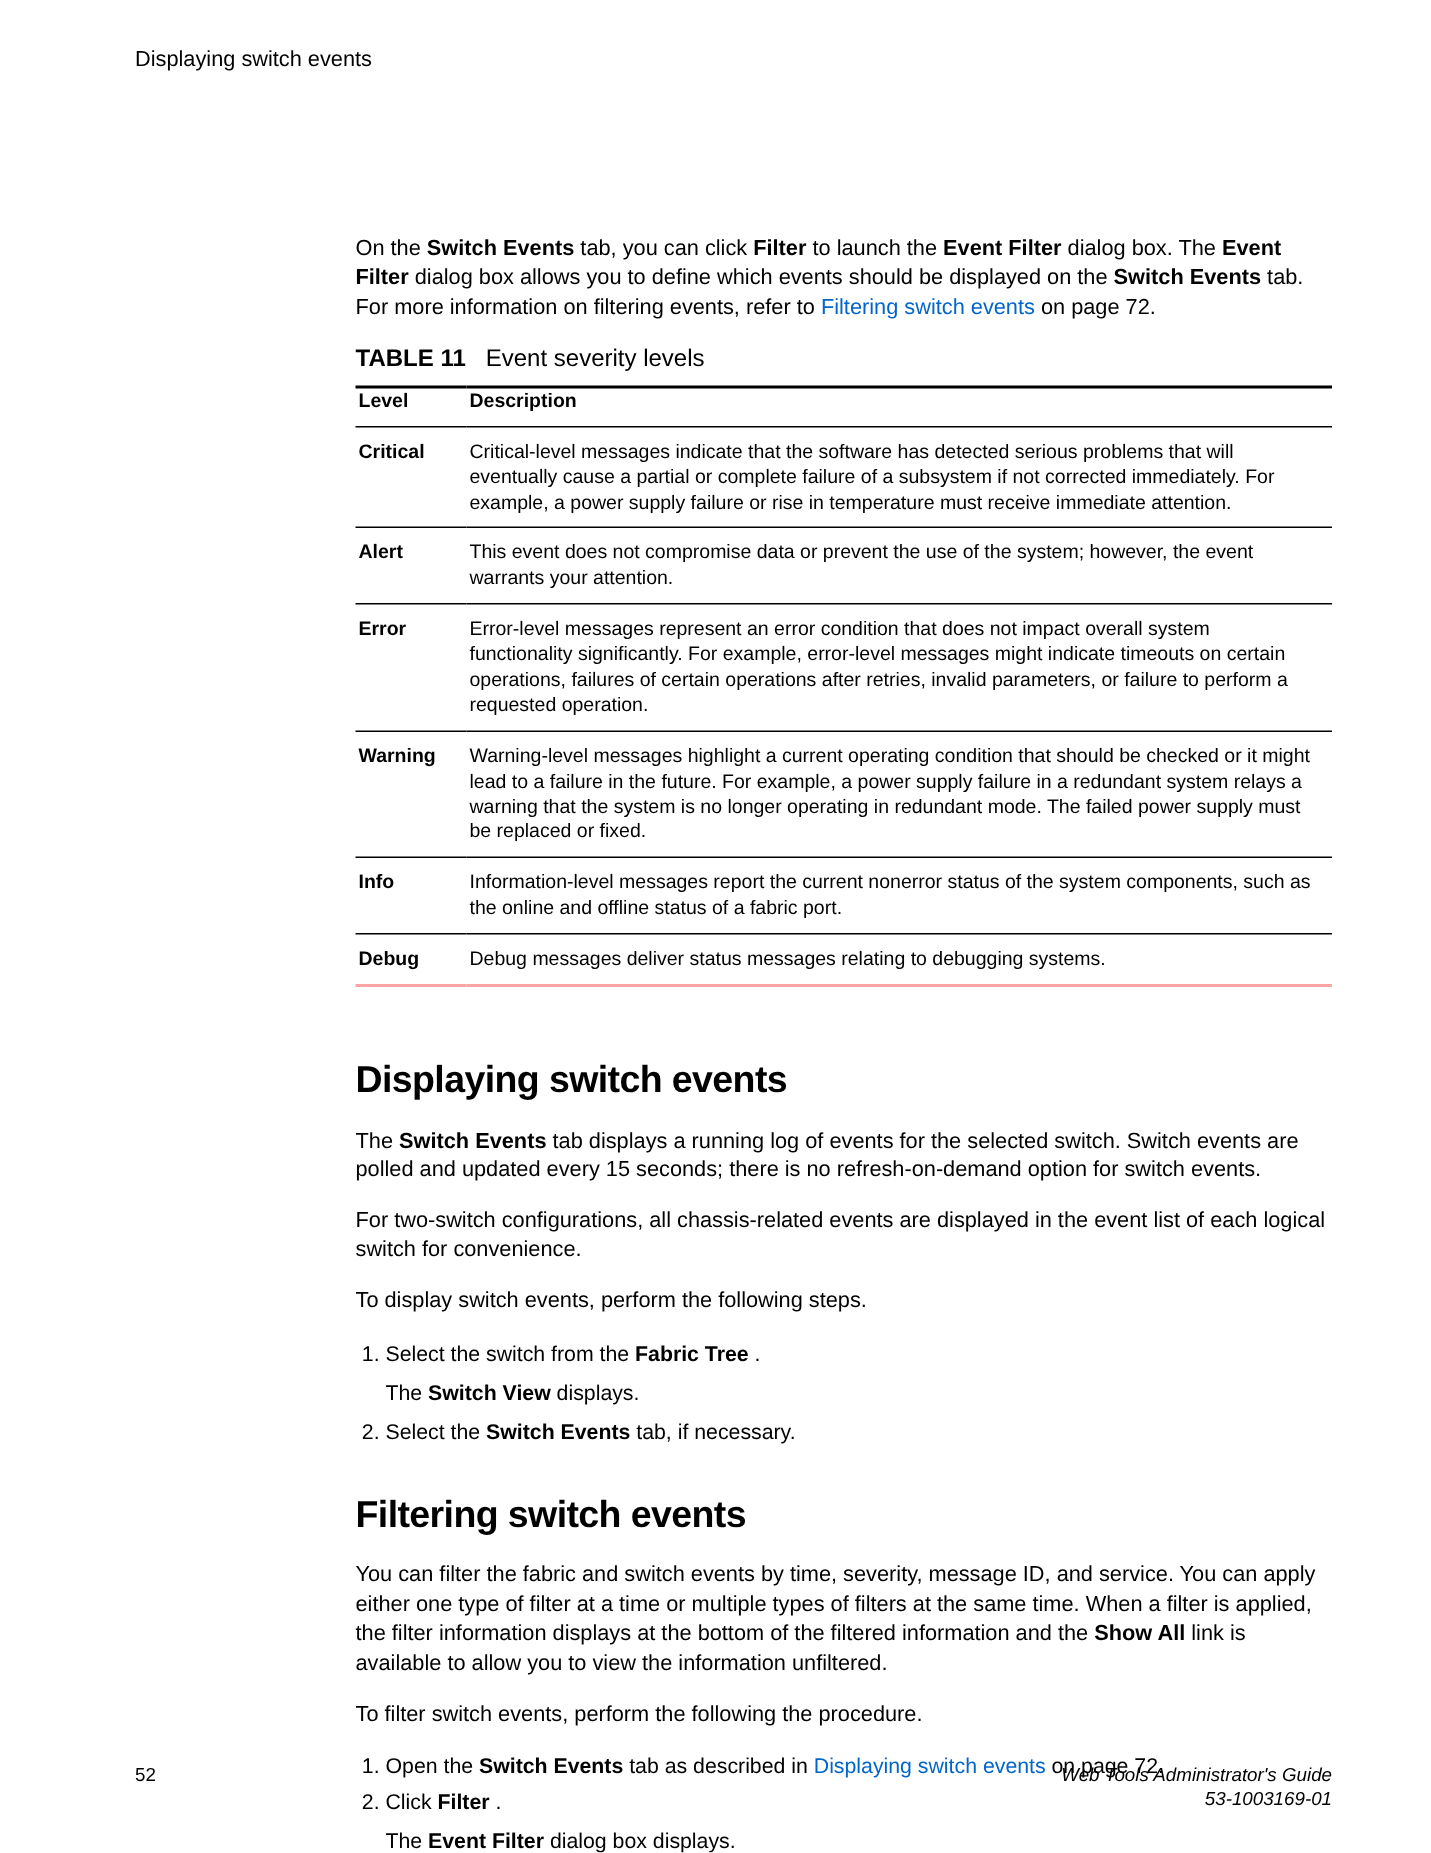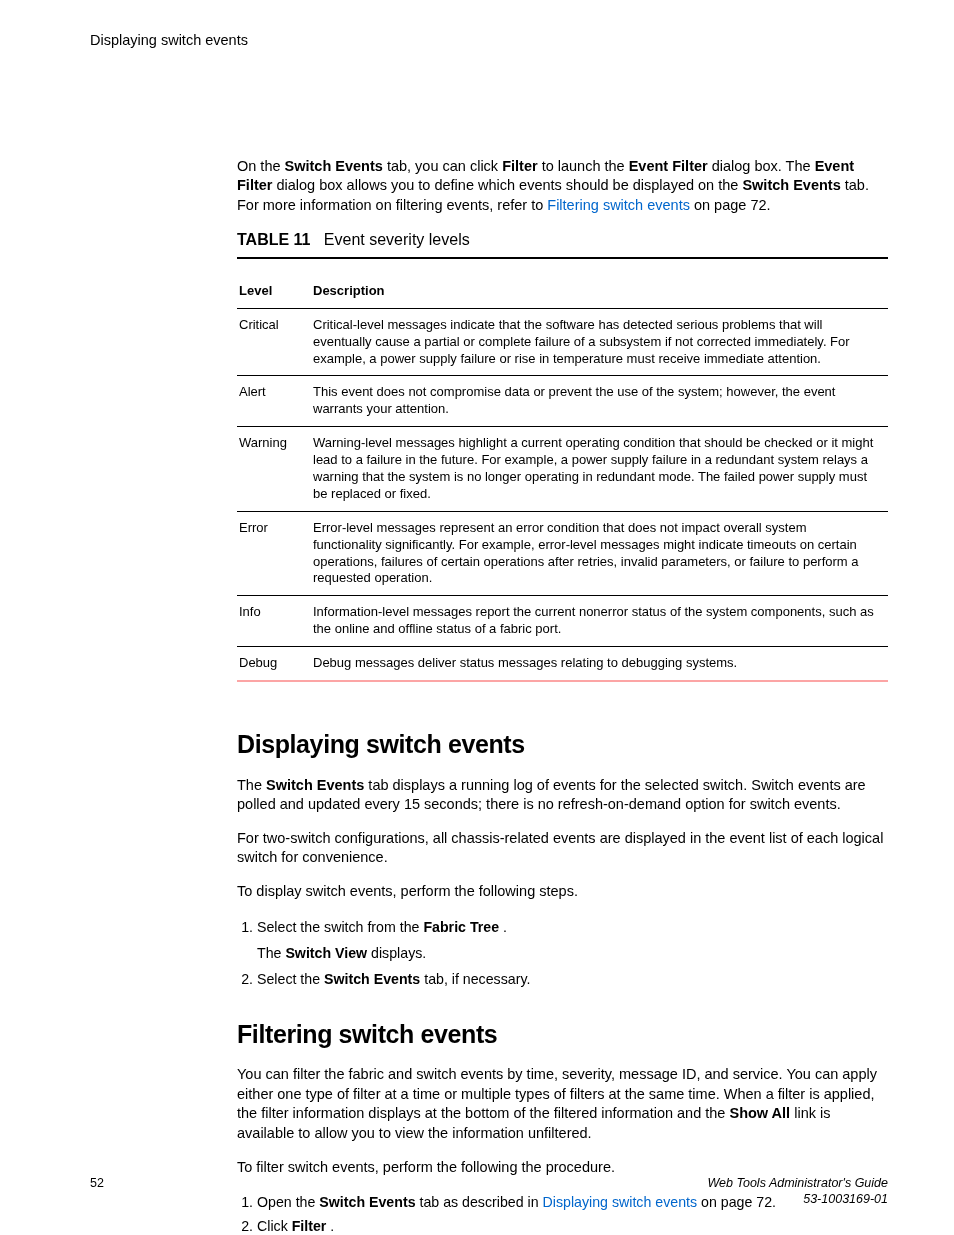--- a/index.html
+++ b/index.html
@@ -40,35 +40,35 @@
   .table-caption .tlabel { font-weight: bold; }
   table.sev {
     border-collapse: collapse;
     width: 100%;
     font-size: 13px;
     line-height: 1.3;
   }
   table.sev th {
     text-align: left;
     font-weight: bold;
-    padding: 24px 10px 8px 2px;
+    padding: 0 10px 8px 2px;
     border-top: 2px solid #000;
     border-bottom: 1px solid #000;
     vertical-align: top;
   }
   table.sev td {
     text-align: left;
     padding: 8px 10px 8px 2px;
     border-bottom: 1px solid #000;
     vertical-align: top;
   }
   table.sev tr:last-child td {
     border-bottom: 2px solid #fca5a5;
   }
-  table.sev td.lvl { width: 62px; white-space: nowrap; }
+  table.sev td.lvl { width: 62px; white-space: nowrap; font-weight: bold; }
   h2.section {
     font-family: "Arial Black", Arial, sans-serif;
     font-stretch: condensed;
     font-weight: 900;
     font-size: 25px;
     letter-spacing: -0.4px;
     margin: 46px 0 14px 0;
   }
   h2.section.second { margin-top: 28px; }
   ol.steps {
@@ -117,26 +117,26 @@
       <tbody>
         <tr>
           <td class="lvl">Critical</td>
           <td>Critical-level messages indicate that the software has detected serious problems that will eventually cause a partial or complete failure of a subsystem if not corrected immediately. For example, a power supply failure or rise in temperature must receive immediate attention.</td>
         </tr>
         <tr>
           <td class="lvl">Alert</td>
           <td>This event does not compromise data or prevent the use of the system; however, the event warrants your attention.</td>
         </tr>
         <tr>
+          <td class="lvl">Error</td>
+          <td>Error-level messages represent an error condition that does not impact overall system functionality significantly. For example, error-level messages might indicate timeouts on certain operations, failures of certain operations after retries, invalid parameters, or failure to perform a requested operation.</td>
+        </tr>
+        <tr>
           <td class="lvl">Warning</td>
           <td>Warning-level messages highlight a current operating condition that should be checked or it might lead to a failure in the future. For example, a power supply failure in a redundant system relays a warning that the system is no longer operating in redundant mode. The failed power supply must be replaced or fixed.</td>
-        </tr>
-        <tr>
-          <td class="lvl">Error</td>
-          <td>Error-level messages represent an error condition that does not impact overall system functionality significantly. For example, error-level messages might indicate timeouts on certain operations, failures of certain operations after retries, invalid parameters, or failure to perform a requested operation.</td>
         </tr>
         <tr>
           <td class="lvl">Info</td>
           <td>Information-level messages report the current nonerror status of the system components, such as the online and offline status of a fabric port.</td>
         </tr>
         <tr>
           <td class="lvl">Debug</td>
           <td>Debug messages deliver status messages relating to debugging systems.</td>
         </tr>
       </tbody>

